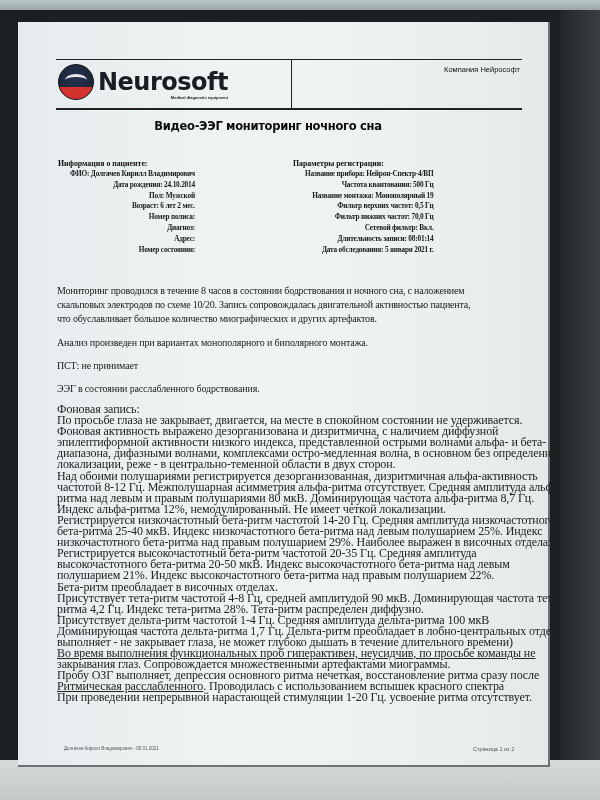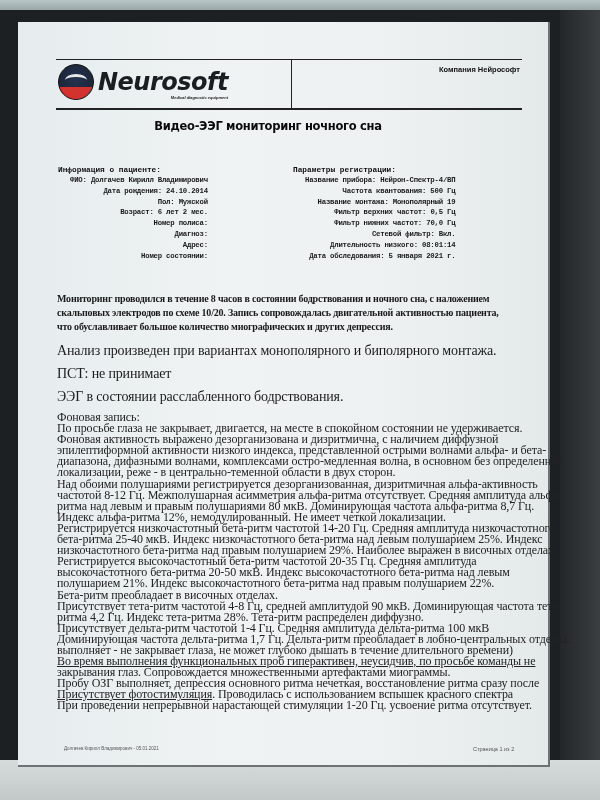--- a/index.html
+++ b/index.html
@@ -33,21 +33,21 @@
       box-sizing: border-box;
     }
     .header {
       position: absolute; left: 38px; top: 37px; width: 466px; height: 48px;
       border-top: 1px solid #222; border-bottom: 2px solid #222;
     }
     .header-divider {
       position: absolute; left: 235px; top: 0; width: 1px; height: 48px; background: #222;
     }
     .logo {
-      position: absolute; left: 2px; top: 4px; display: flex; align-items: center; font-style: italic;
+      position: absolute; left: 2px; top: 4px; display: flex; align-items: center;
     }
     .logo-mark {
       width: 34px; height: 34px; border-radius: 50%;
       background: radial-gradient(circle at 50% 40%, #253350 0%, #1b2538 70%);
       position: relative; overflow: hidden; border: 1px solid #111;
     }
     .logo-mark .red {
       position: absolute; left: 0; bottom: 0; width: 100%; height: 36%; background: #d3332f;
     }
     .logo-mark .white {
@@ -56,41 +56,41 @@
     }
     .logo-text { margin-left: 4px; position: relative; }
     .logo-word {
       font-family: "DejaVu Sans", sans-serif; font-weight: bold; font-size: 24px;
       color: #1a1d22; letter-spacing: -0.5px; line-height: 28px;
     }
     .logo-tagline {
       position: absolute; right: 0; top: 27px; font-size: 4px; color: #222; font-weight: bold;
     }
     .company {
-      position: absolute; right: 2px; top: 5px; font-size: 7.5px; font-weight: bold; color: #111; padding-left: 20px;
+      position: absolute; right: 2px; top: 5px; font-size: 7.5px; font-weight: normal; color: #111; padding-left: 20px;
     }
     .title {
       position: absolute; left: 0; width: 500px; top: 97px; text-align: center;
       font-size: 11.5px; font-weight: bold; color: #0b0b0b;
       font-family: "DejaVu Sans", sans-serif; letter-spacing: -0.3px;
     }
     .info-col {
-      position: absolute; top: 144px; font-size: 7.3px; color: #101010;
-      font-family: Liberation Mono, monospace;
+      position: absolute; top: 137px; font-size: 7.3px; color: #101010;
+      font-family: Liberation Serif, serif;
     }
     .info-col .col-head { font-weight: bold; font-size: 7.8px; margin-bottom: 1px; }
     .info-col .row { padding-left: 12px; line-height: 10.8px; font-weight: bold; color: #1a1a1a; letter-spacing: -0.2px; text-align: right; }
     .col-left { left: 40px; }
     .col-right { left: 275px; }
     .body-text {
       position: absolute; left: 39px; top: 262px; width: 480px;
       font-family: "Liberation Serif", serif; color: #1a1a1a;
     }
-    .para-strong { font-size: 10px; line-height: 14px; font-weight: bold; letter-spacing: -0.2px; margin-top: 8px; }
-    .para-strong2 { font-size: 14px; line-height: 13px; color: #1c1c1c; letter-spacing: -0.15px; }
+    .para-strong { font-size: 10px; line-height: 14px; font-weight: normal; letter-spacing: -0.2px; }
+    .para-strong2 { font-size: 10px; line-height: 13px; color: #1c1c1c; letter-spacing: -0.15px; }
     .gap { height: 10px; }
     .small-gap { height: 9px; }
     .findings { font-size: 12px; line-height: 11.1px; color: #232323; letter-spacing: -0.1px; }
     .findings .line { white-space: nowrap; }
     .u { text-decoration: underline; }
     .footer-left {
       position: absolute; left: 46px; top: 724px; font-size: 4.5px; color: #555;
     }
     .footer-right {
       position: absolute; left: 455px; top: 724px; font-size: 5.5px; color: #555;
@@ -136,29 +136,29 @@
   </div>
 
   <div class="info-col col-right">
     <div class="col-head">Параметры регистрации:</div>
     <div class="row">Название прибора: Нейрон-Спектр-4/ВП</div>
     <div class="row">Частота квантования: 500 Гц</div>
     <div class="row">Название монтажа: Монополярный 19</div>
     <div class="row">Фильтр верхних частот: 0,5 Гц</div>
     <div class="row">Фильтр нижних частот: 70,0 Гц</div>
     <div class="row">Сетевой фильтр: Вкл.</div>
-    <div class="row">Длительность низкого: 08:01:14</div>
+    <div class="row">Длительность записи: 08:01:14</div>
     <div class="row">Дата обследования: 5 января 2021 г.</div>
   </div>
 
   <div class="body-text">
     <div class="para-strong">
       <div>Мониторинг проводился в течение 8 часов в состоянии бодрствования и ночного сна, с наложением</div>
       <div>скальповых электродов по схеме 10/20. Запись сопровождалась двигательной активностью пациента,</div>
-      <div>что обуславливает большое количество миографических и других депрессия.</div>
+      <div>что обуславливает большое количество миографических и других артефактов.</div>
     </div>
     <div class="gap"></div>
     <div class="para-strong2">Анализ произведен при вариантах монополярного и биполярного монтажа.</div>
     <div class="gap"></div>
     <div class="para-strong2">ПСТ: не принимает</div>
     <div class="gap"></div>
     <div class="para-strong2">ЭЭГ в состоянии расслабленного бодрствования.</div>
     <div class="small-gap"></div>
 
     <div class="findings">
@@ -180,20 +180,20 @@
       <div class="line">полушарием 21%. Индекс высокочастотного бета-ритма над правым полушарием 22%.</div>
       <div class="line">Бета-ритм преобладает в височных отделах.</div>
       <div class="line">Присутствует тета-ритм частотой 4-8 Гц, средней амплитудой 90 мкВ. Доминирующая частота тета-</div>
       <div class="line">ритма 4,2 Гц. Индекс тета-ритма 28%. Тета-ритм распределен диффузно.</div>
       <div class="line">Присутствует дельта-ритм частотой 1-4 Гц. Средняя амплитуда дельта-ритма 100 мкВ</div>
       <div class="line">Доминирующая частота дельта-ритма 1,7 Гц. Дельта-ритм преобладает в лобно-центральных отделах.</div>
       <div class="line">выполняет - не закрывает глаза, не может глубоко дышать в течение длительного времени)</div>
       <div class="line u">Во время выполнения функциональных проб гиперактивен, неусидчив, по просьбе команды не</div>
       <div class="line">закрывания глаз. Сопровождается множественными артефактами миограммы.</div>
       <div class="line">Пробу ОЗГ выполняет, депрессия основного ритма нечеткая, восстановление ритма сразу после</div>
-      <div class="line"><span class="u">Присутствует фотостимуляция</span><span>. Проводилась с использованием вспышек красного спектра</span></div>
+      <div class="line"><span class="u">Ритмическая расслабленного</span><span>. Проводилась с использованием вспышек красного спектра</span></div>
       <div class="line">При проведении непрерывной нарастающей стимуляции 1-20 Гц. усвоение ритма отсутствует.</div>
     </div>
   </div>
 
   <div class="footer-left">Долгачев Кирилл Владимирович - 05.01.2021</div>
   <div class="footer-right">Страница 1 из 2</div>
 </div>
 
 </body></html>

